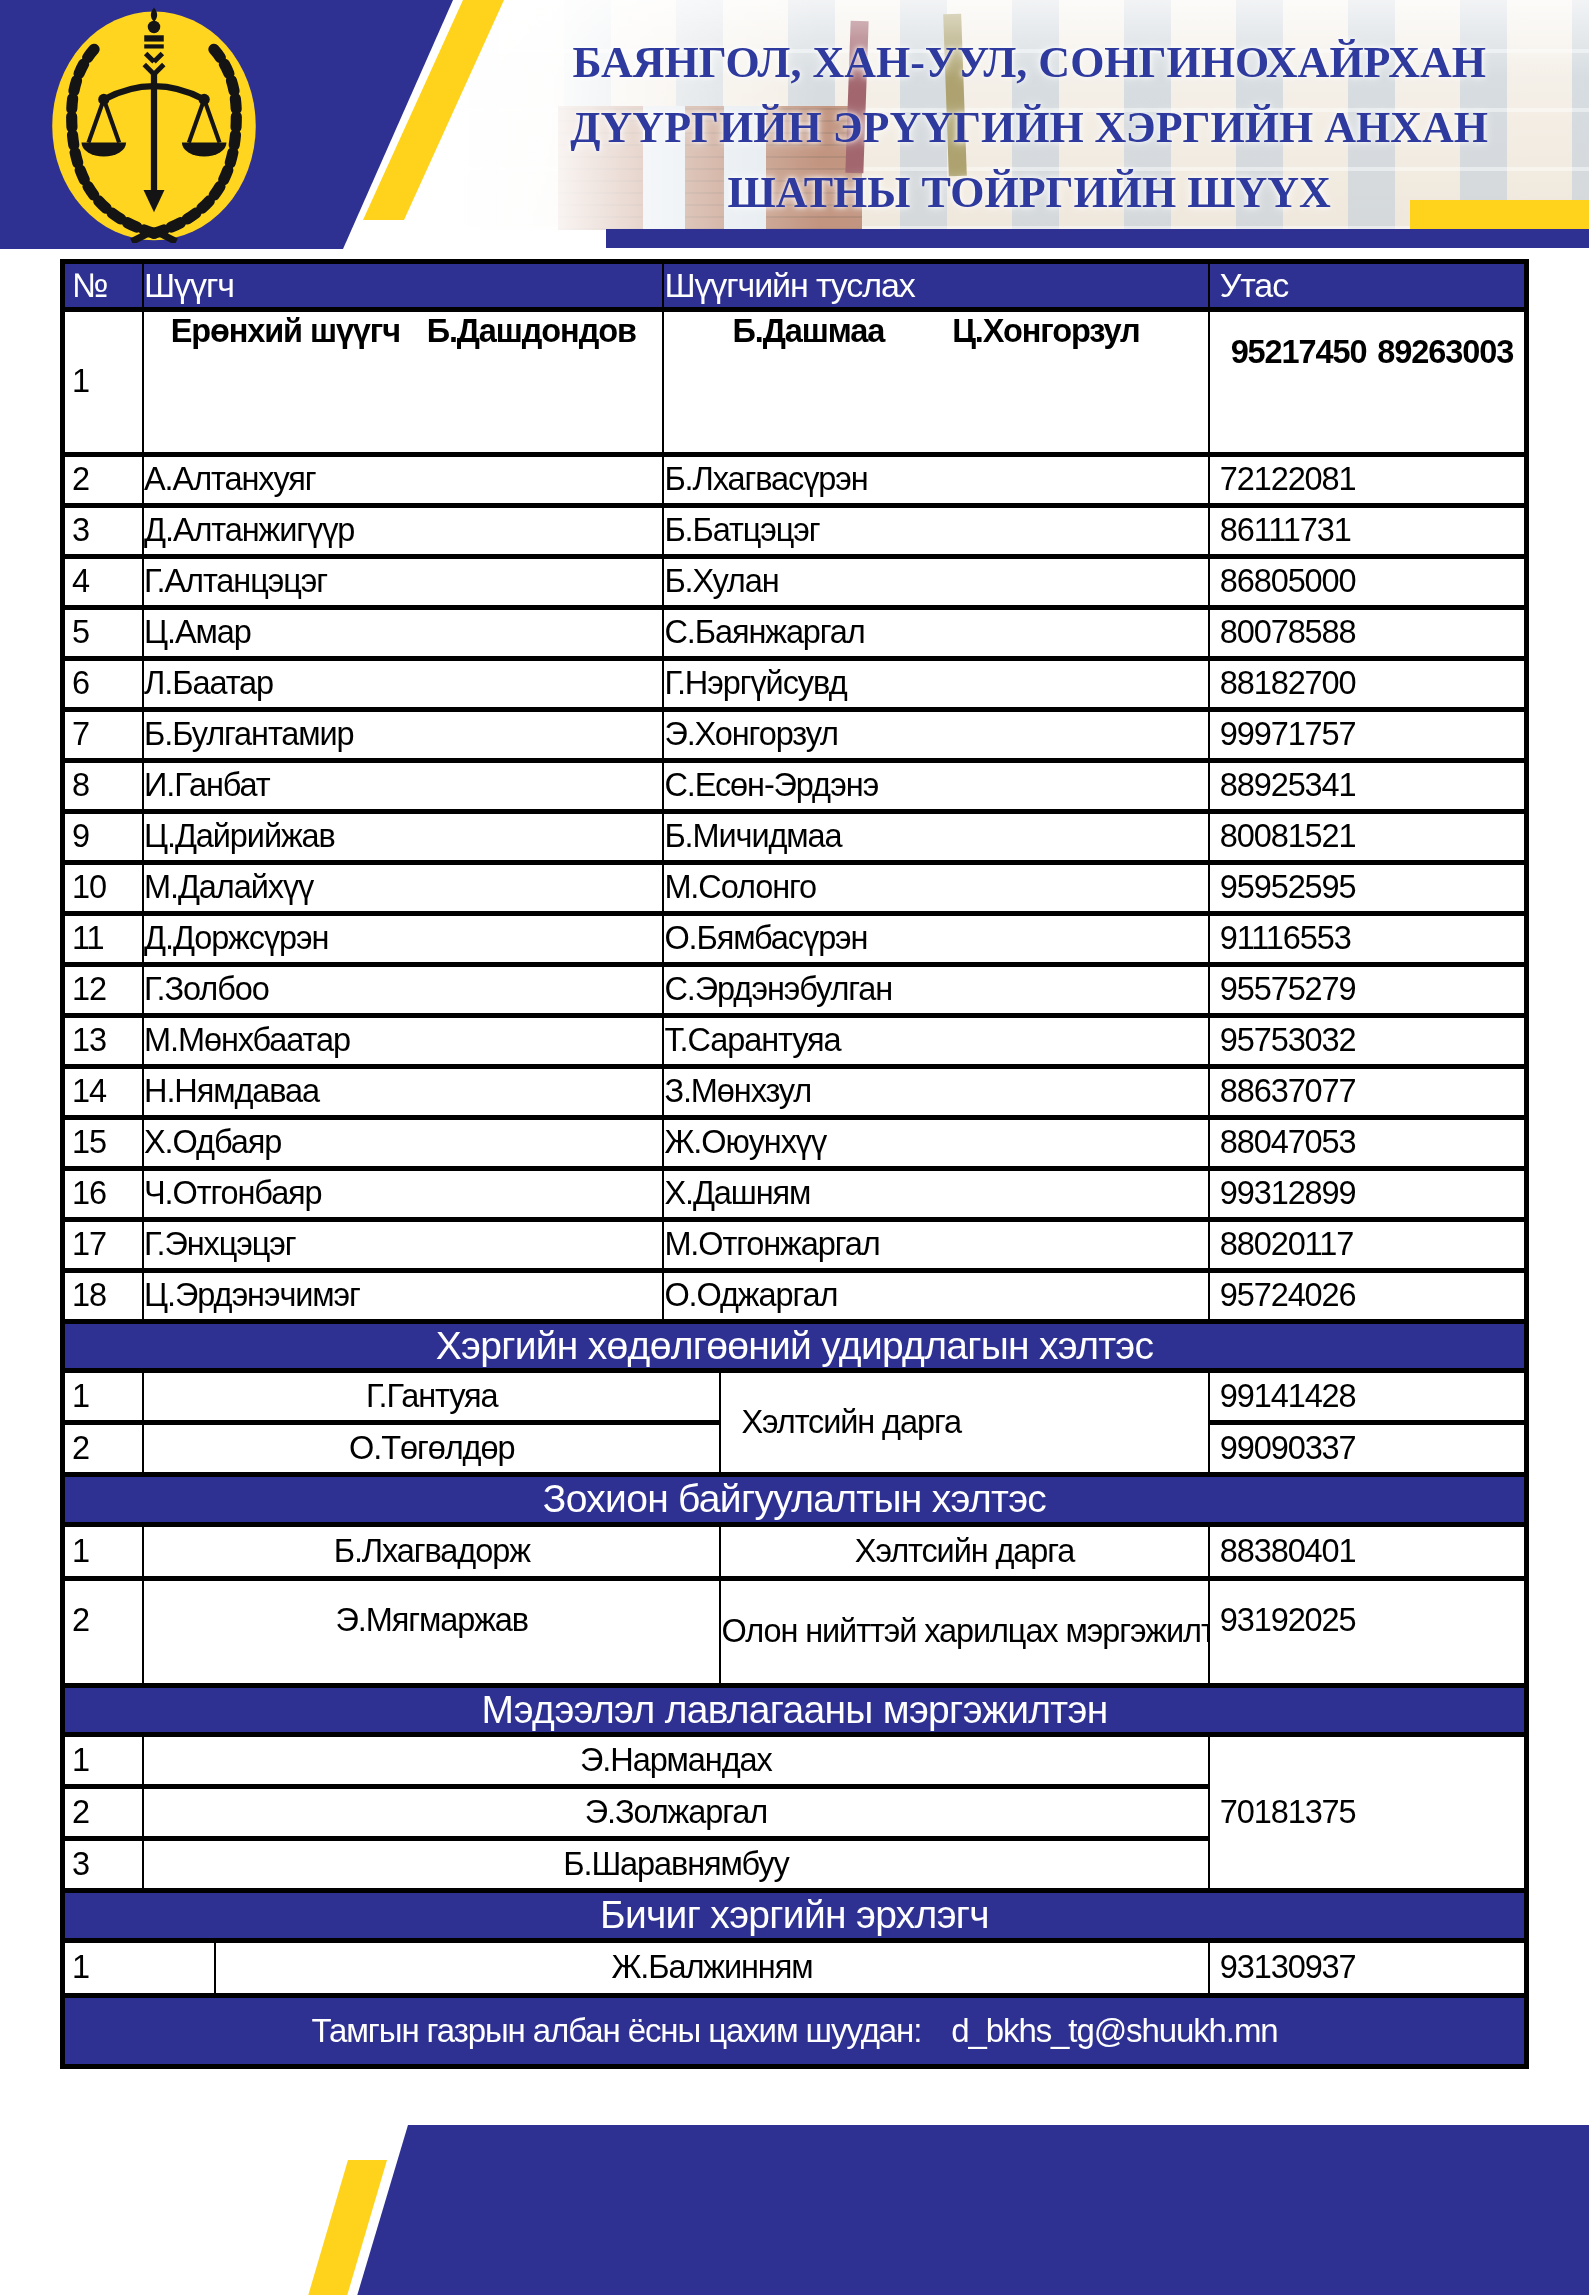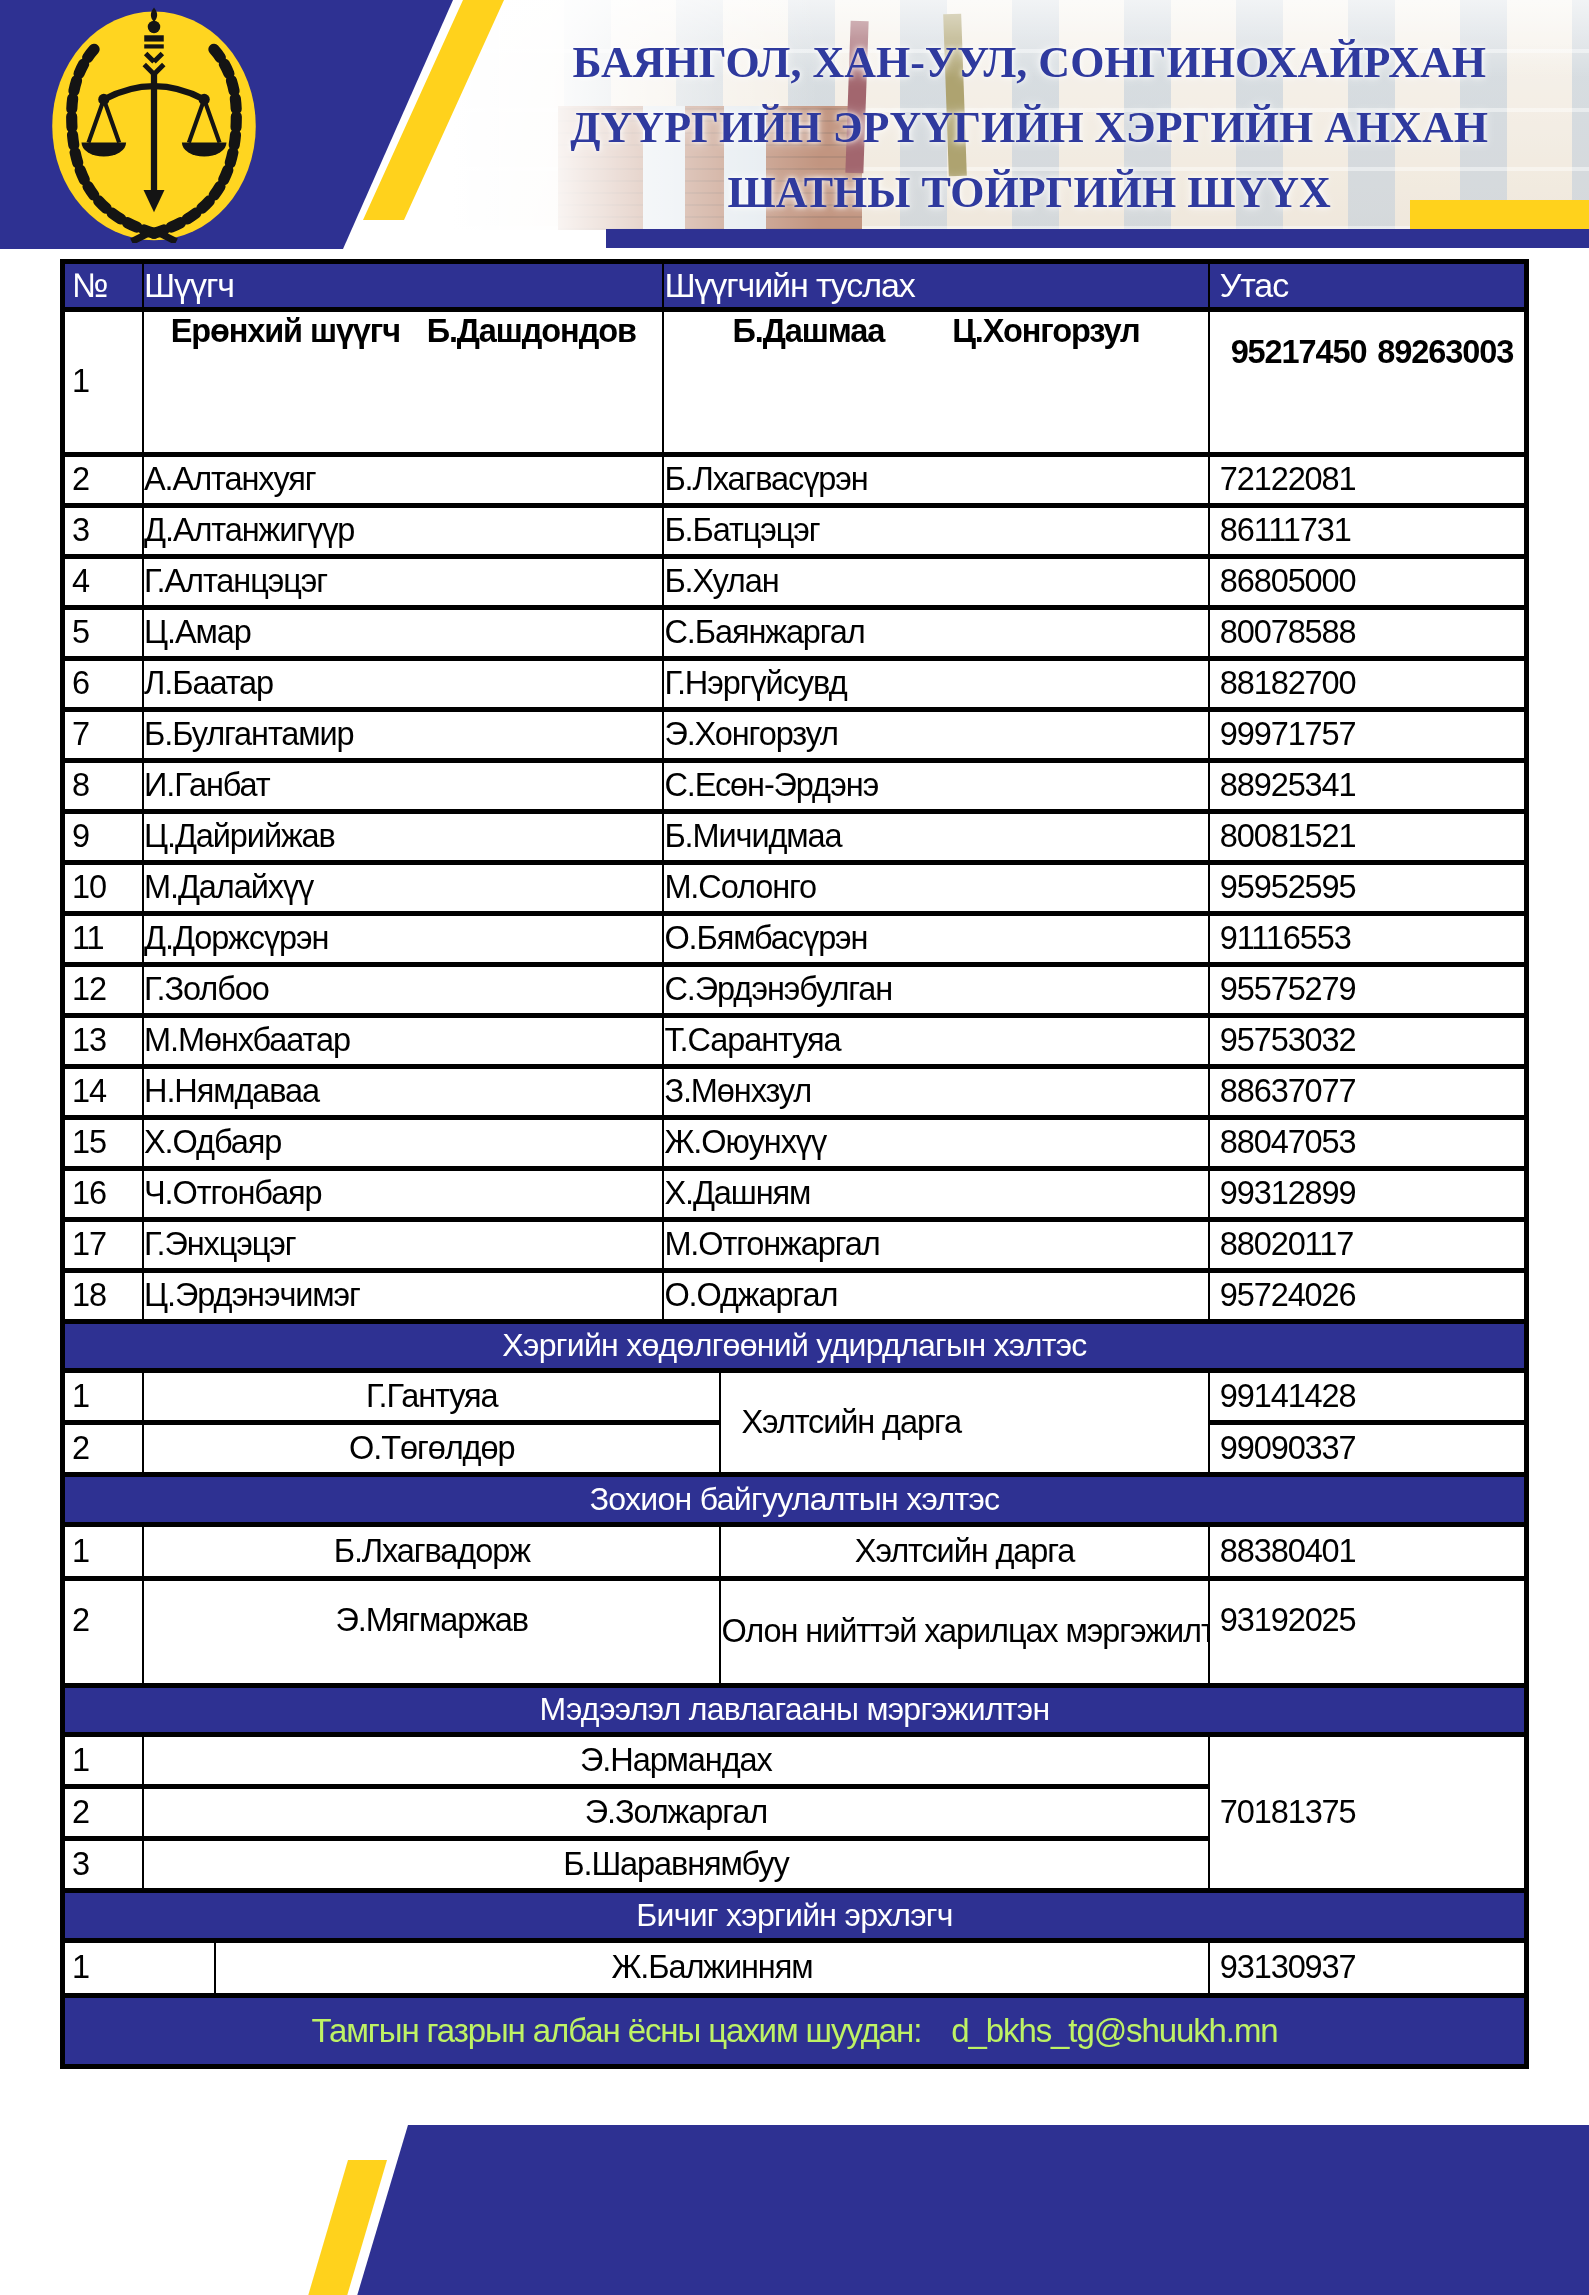--- a/index.html
+++ b/index.html
@@ -75,25 +75,25 @@
   .no    { text-align:left; padding-left:7px; }
   .name  { text-align:left; padding-left:0; }
   .phone { text-align:left; padding-left:10px;margin-left:40px; }
   .cntr  { text-align:center; padding-left:0; }
   .pos   { text-align:left; padding-left:20px; }
   .wrap2 { white-space:normal; line-height:2.15; text-align:center; }
   .h64{height:45px}.h206{height:145px}.h72{height:51px}.h66{height:47px}
   .h74{height:52px}.h76{height:54px}.h152{height:107px}.h78{height:55px}.h94{height:66px}
   .secbar td {
     background:var(--blue); color:#fff; text-align:center;
-    font-size:32px; letter-spacing:-0.7px;
+    font-size:39px; letter-spacing:-0.7px;
   }
   .twolines { height:138px; display:flex; flex-direction:row; justify-content:space-evenly;font-weight:bold; }
   .twolines.lower { height:116px; margin-top:21px; }
-  .emailbar td { background:var(--blue); color:#bef264; text-align:center; border-bottom:0; font-size:33px; }
+  .emailbar td { background:var(--blue); color:#ffffff; text-align:center; border-bottom:0; font-size:33px; }
   .emailbar .gap { display:inline-block; width:30px; }
 
   
   .ft-blue {
     position:absolute; left:0; top:2125px; width:1589px; height:171px; background:var(--blue);
     clip-path:polygon(408px 0, 1589px 0, 1589px 171px, 357px 171px);
   }
   .ft-yellow {
     position:absolute; left:0; top:2160px; width:438px; height:136px; background:var(--yellow);
     clip-path:polygon(348px 0, 387px 0, 347px 136px, 308px 136px);

